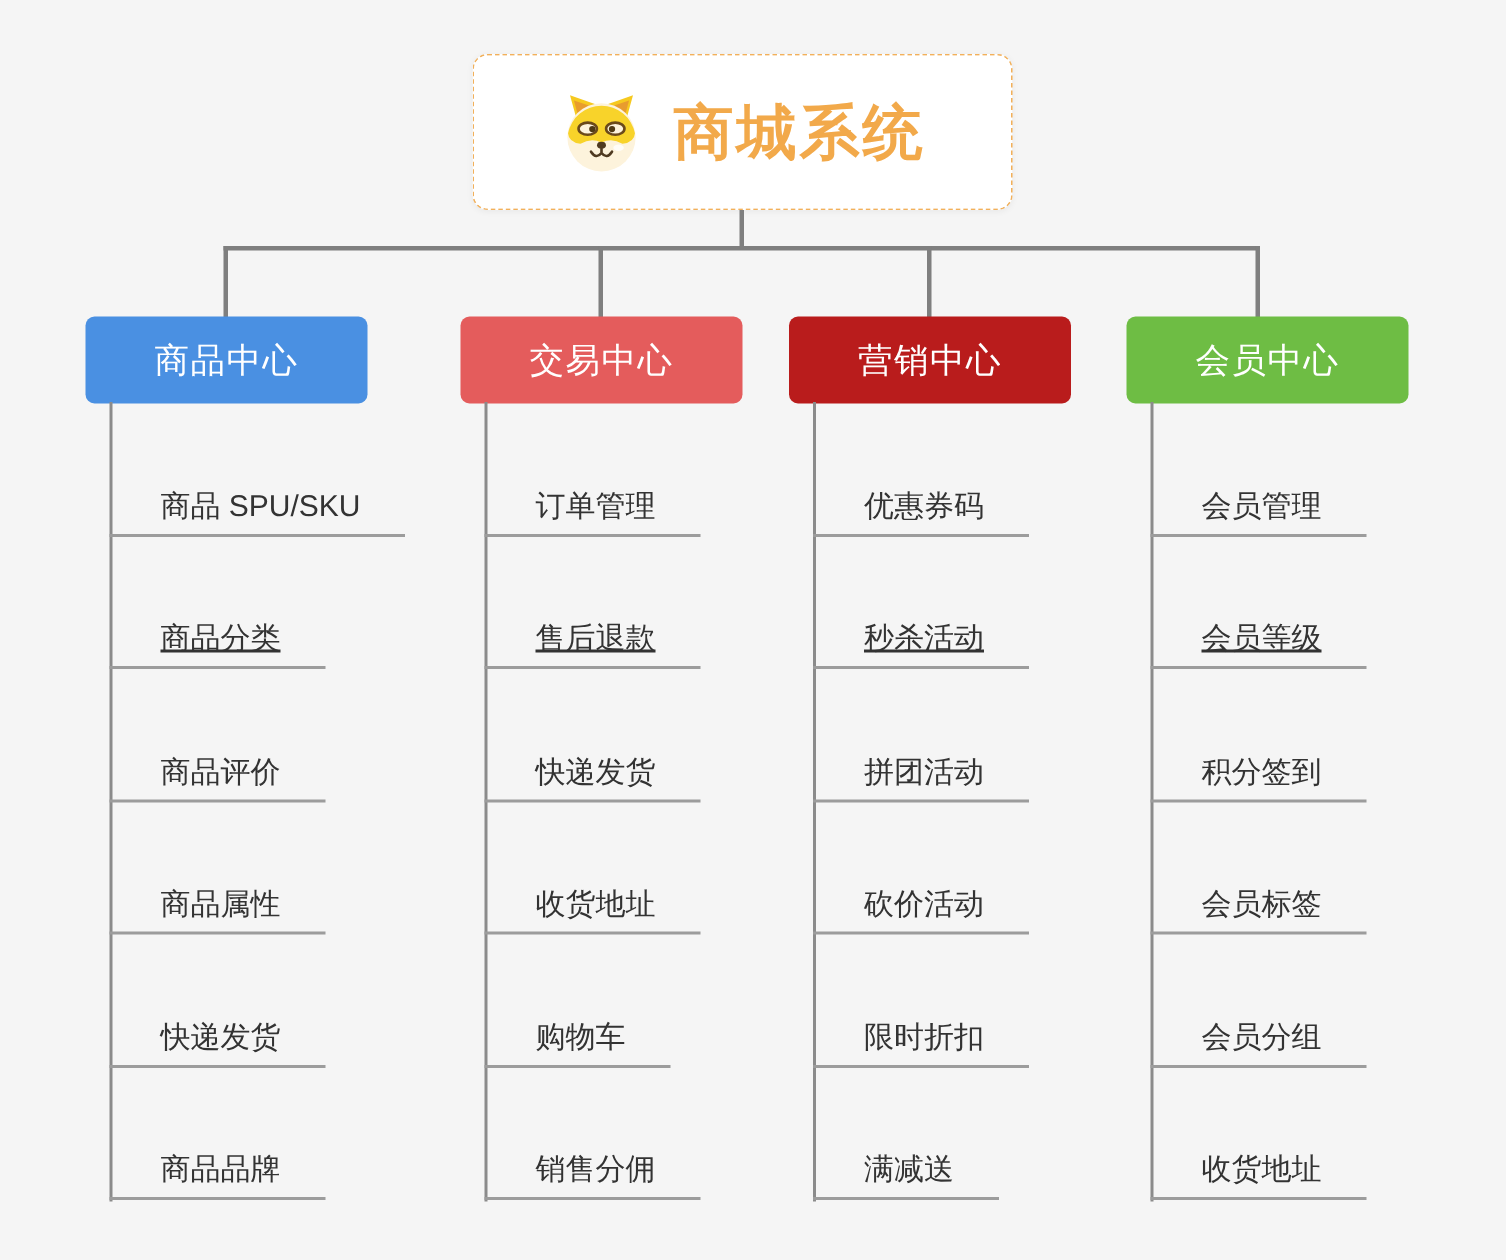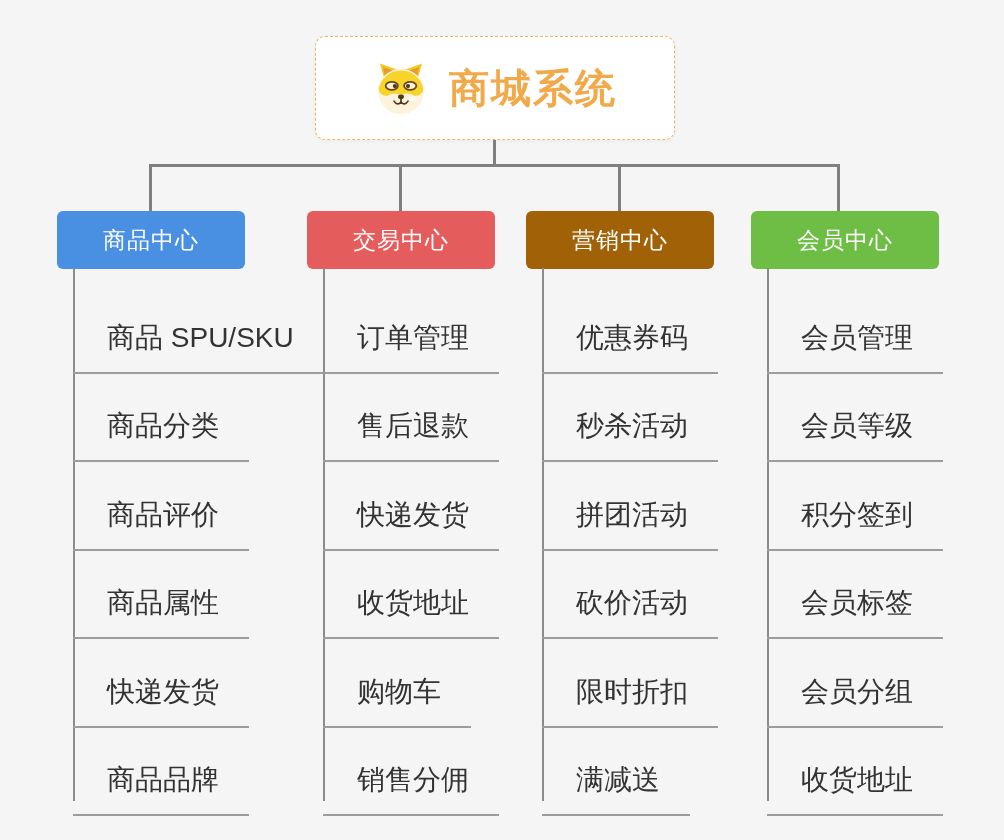--- a/index.html
+++ b/index.html
@@ -48,29 +48,29 @@
     letter-spacing:1px;
     display:flex;align-items:center;justify-content:center;
     box-sizing:border-box;
   }
   .spine{
     position:absolute;left:16px;top:57px;width:2px;height:533px;
     background:var(--spine,#8b8b8b);
   }
   .leaf{
     position:absolute;left:16px;height:38px;
-    padding:0 30px 16px 34px;
+    padding:0 30px 0 34px;
     border-bottom:2px solid var(--underline,#9c9c9c);
     color:var(--item-text,#333333);
-    font-size:28px;
+    font-size:20px;
     line-height:40px;
     white-space:nowrap;
     box-sizing:content-box;
   }
-  .leaf-0{top:107px;} .leaf-1{top:195px;} .leaf-2{top:284px;}
+  .leaf-0{top:107px;} .leaf-1{top:195px;text-decoration:underline;} .leaf-2{top:284px;}
   .leaf-3{top:372px;} .leaf-4{top:461px;} .leaf-5{top:549px;}
 </style>
 </head>
 <body>
 
 <div class="canvas">
 
   <div class="root-node">
     <svg class="dog-icon" viewBox="0 0 64 64" aria-hidden="true">
 
@@ -119,21 +119,21 @@
     <div class="spine"></div>
     <div class="leaf leaf-0">订单管理</div>
     <div class="leaf leaf-1">售后退款</div>
     <div class="leaf leaf-2">快递发货</div>
     <div class="leaf leaf-3">收货地址</div>
     <div class="leaf leaf-4">购物车</div>
     <div class="leaf leaf-5">销售分佣</div>
   </div>
 
   <div class="column col-3">
-    <div class="branch-box" style="background-color: #a16207; text-align: right;">营销中心</div>
+    <div class="branch-box" style="background-color: #b91c1c; text-align: right;">营销中心</div>
     <div class="spine"></div>
     <div class="leaf leaf-0">优惠券码</div>
     <div class="leaf leaf-1">秒杀活动</div>
     <div class="leaf leaf-3">砍价活动</div>
     <div class="leaf leaf-2">拼团活动</div>
     <div class="leaf leaf-4">限时折扣</div>
     <div class="leaf leaf-5">满减送</div>
   </div>
 
   <div class="column col-4">

